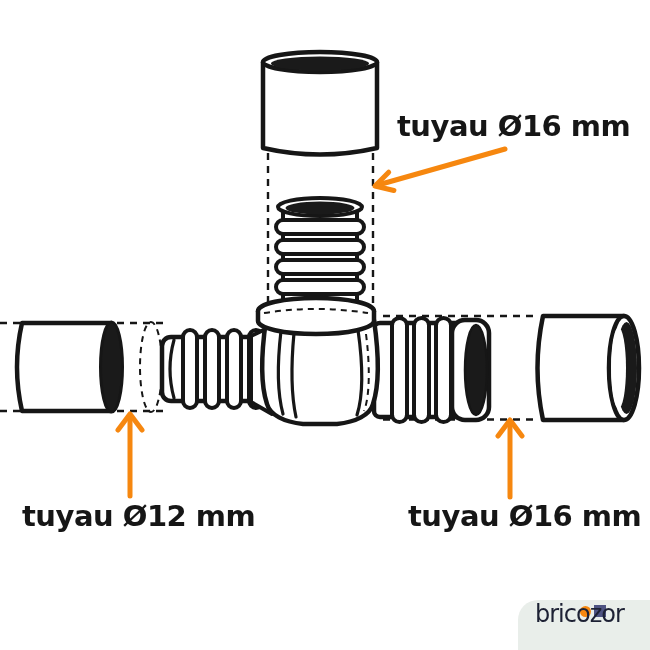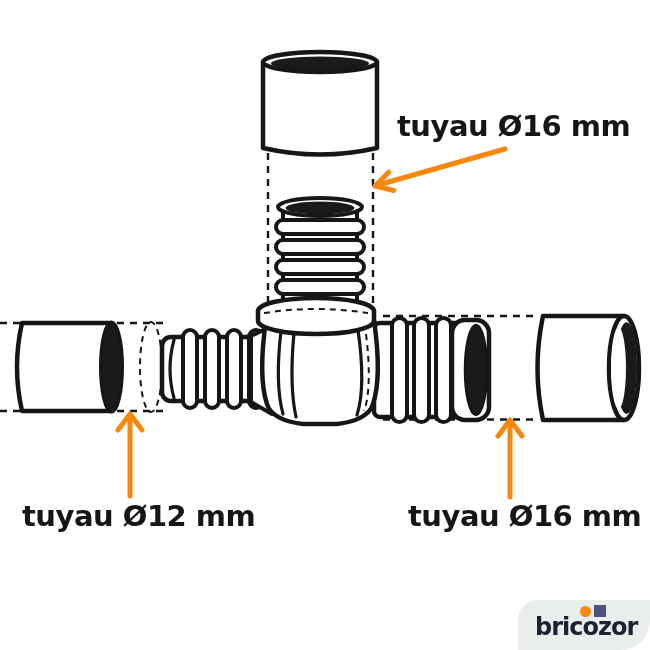--- a/index.html
+++ b/index.html
@@ -1,18 +1,18 @@
 <!DOCTYPE html>
 <html style="--line: #161616; --dark-fill: #1a1a1a; --arrow: #F6870F; --text: #161616; --logo-bg: #E9EEEA; --logo-text: #1D2134; --logo-dot: #F6870F; --logo-square: #4E5382;"><head>
 <meta charset="utf-8">
 <style>
   html,body{margin:0;padding:0;background:#fff;}
   .stage{
     position:relative;width:650px;height:650px;background:#fff;
-    font-family:"DejaVu Sans","Liberation Sans",sans-serif;overflow:hidden;border-radius:30px;
+    font-family:"DejaVu Sans","Liberation Sans",sans-serif;overflow:hidden;
   }
   .stage svg{position:absolute;left:0;top:0;}
   .label{
     position:absolute;font-weight:700;font-size:29px;letter-spacing:-0.5px;
     color:var(--text,#161616);white-space:nowrap;line-height:1.1;
   }
   #label-top{left:397px;top:111px;}
   #label-bl{left:22px;top:501px;}
   #label-br{left:408px;top:501px;}
   
@@ -23,21 +23,21 @@
   .dark{fill:var(--dark-fill,#1a1a1a);}
   .dash{stroke:var(--line,#161616);stroke-width:2.4;fill:none;stroke-dasharray:7 6;}
   .dash2{stroke:var(--line,#161616);stroke-width:2;fill:none;stroke-dasharray:6 5;}
   .arrow{stroke:var(--arrow,#F6870F);stroke-width:5;fill:none;stroke-linecap:round;stroke-linejoin:round;}
   
   .logo-box{
     position:absolute;right:0;bottom:0;width:132px;height:50px;
     background:var(--logo-bg,#E9EEEA);border-top-left-radius:20px;
   }
   .logo-text{
-    position:absolute;left:17px;top:13px;font-size:24px;font-weight:700;
+    position:absolute;left:17px;top:0;font-size:24px;font-weight:400;
     letter-spacing:-1px;color:var(--logo-text,#1D2134);
   }
   .logo-dot{
     position:absolute;left:62px;top:6px;width:11px;height:11px;border-radius:50%;
     background:var(--logo-dot,#F6870F);
   }
   .logo-square{
     position:absolute;left:76px;top:5px;width:12px;height:12px;
     background:var(--logo-square,#4E5382);
   }

